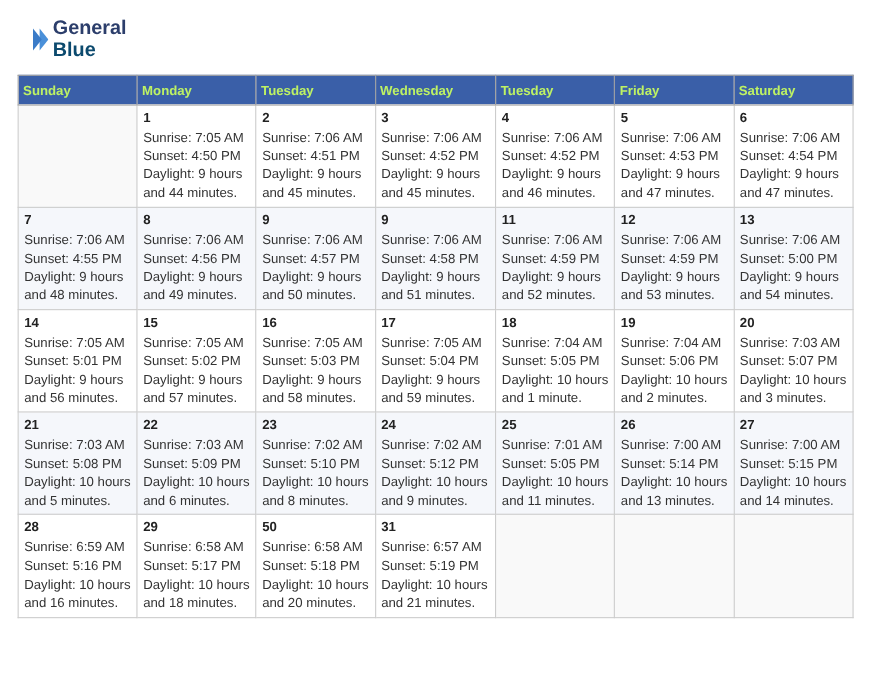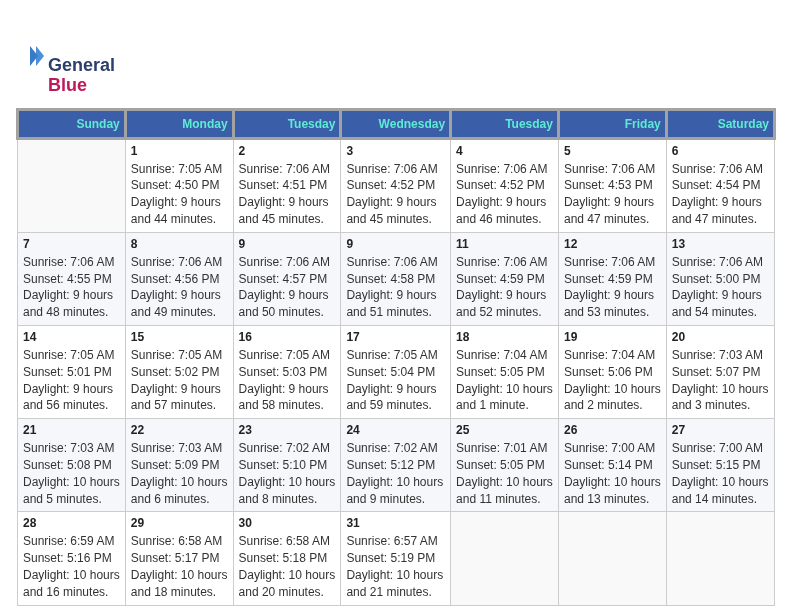--- a/index.html
+++ b/index.html
@@ -19,24 +19,23 @@
     .logo {
       display: flex;
       align-items: center;
       gap: 4px;
     }
     .logo-text {
       font-size: 18px;
       font-weight: bold;
       color: #2c3e6b;
       line-height: 1.1;
-      margin-top: 40px;
     }
     .logo-text span {
-      color: #be185d;
+      color: #0c4a6e;
     }
     .logo-icon {
       width: 28px;
       height: 28px;
     }
     .title-block {
       text-align: right;
     }
     .month-title {
       font-size: 32px;
@@ -47,26 +46,26 @@
       font-size: 15px;
       color: #2c3e6b;
     }
     table {
       width: 100%;
       border-collapse: collapse;
       font-size: 11px;
     }
     thead tr th {
       background: #3a5fa8;
-      color: #5eead4;
+      color: #bef264;
       padding: 6px 4px;
-      text-align: right;
+      text-align: left;
       font-size: 12px;
       font-weight: bold;
-      border: 3px solid #a3a3a3;
+      border: 1px solid #a3a3a3;
     }
     tbody tr td {
       border: 1px solid #ccc;
       padding: 4px 5px;
       vertical-align: top;
       width: 113px;
       min-height: 80px;
       background: #fff;
     }
     tbody tr:nth-child(even) td {
@@ -323,21 +322,21 @@
 and 16 minutes.</div>
         </td>
         <td>
           <div class="day-num">29</div>
           <div class="day-info" style="white-space: pre-line;">Sunrise: 6:58 AM
 Sunset: 5:17 PM
 Daylight: 10 hours
 and 18 minutes.</div>
         </td>
         <td>
-          <div class="day-num">30</div>
+          <div class="day-num">50</div>
           <div class="day-info" style="white-space: pre-line;">Sunrise: 6:58 AM
 Sunset: 5:18 PM
 Daylight: 10 hours
 and 20 minutes.</div>
         </td>
         <td>
           <div class="day-num">31</div>
           <div class="day-info" style="white-space: pre-line;">Sunrise: 6:57 AM
 Sunset: 5:19 PM
 Daylight: 10 hours

